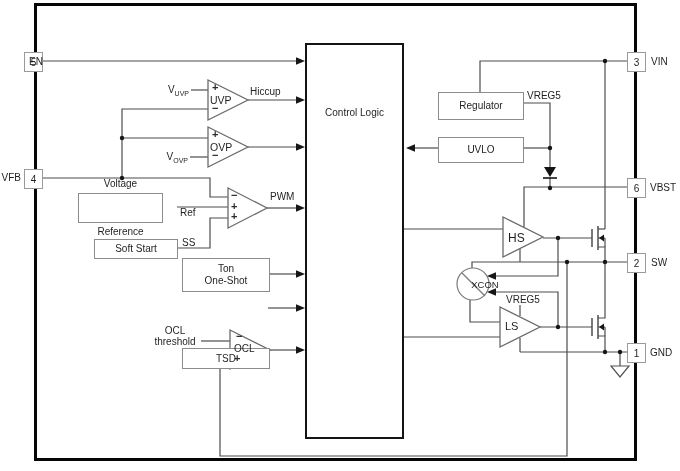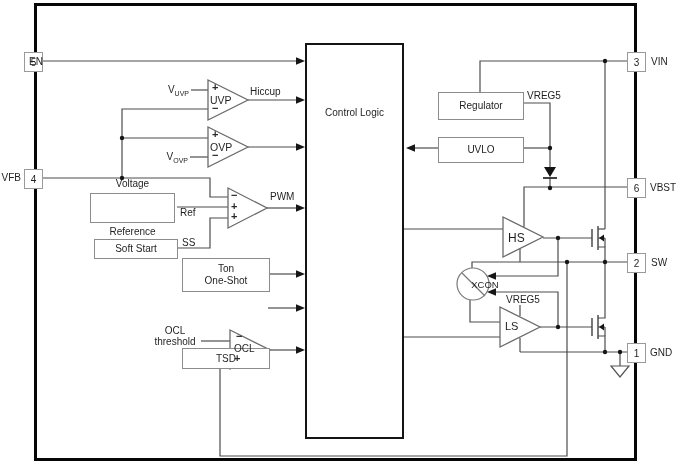--- a/index.html
+++ b/index.html
@@ -134,21 +134,21 @@
   <div class="cl">
     <span>Control Logic</span>
   </div>
 
   <div class="box" style="left:438px;top:92px;width:84px;height:26px;">
     <span>Regulator</span>
   </div>
   <div class="box" style="left:438px;top:137px;width:84px;height:24px;">
     <span>UVLO</span>
   </div>
-  <div class="box" style="left:90px;top:193px;width:83px;height:28px;gap:36px;">
+  <div class="box" style="left:78px;top:193px;width:83px;height:28px;gap:36px;">
     <span>Voltage</span>
     <span>Reference</span>
   </div>
   <div class="box" style="left:94px;top:232px;width:82px;height:18px;margin-top:7px;">
     <span>Soft Start</span>
   </div>
   <div class="box" style="left:182px;top:258px;width:86px;height:32px;">
     <span>Ton</span>
     <span>One-Shot</span>
   </div>

